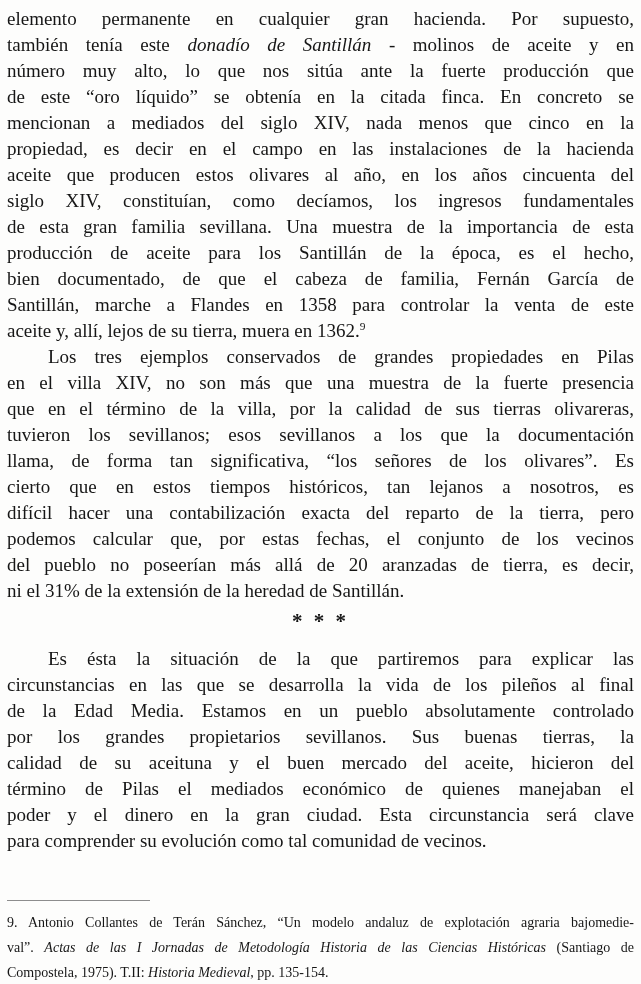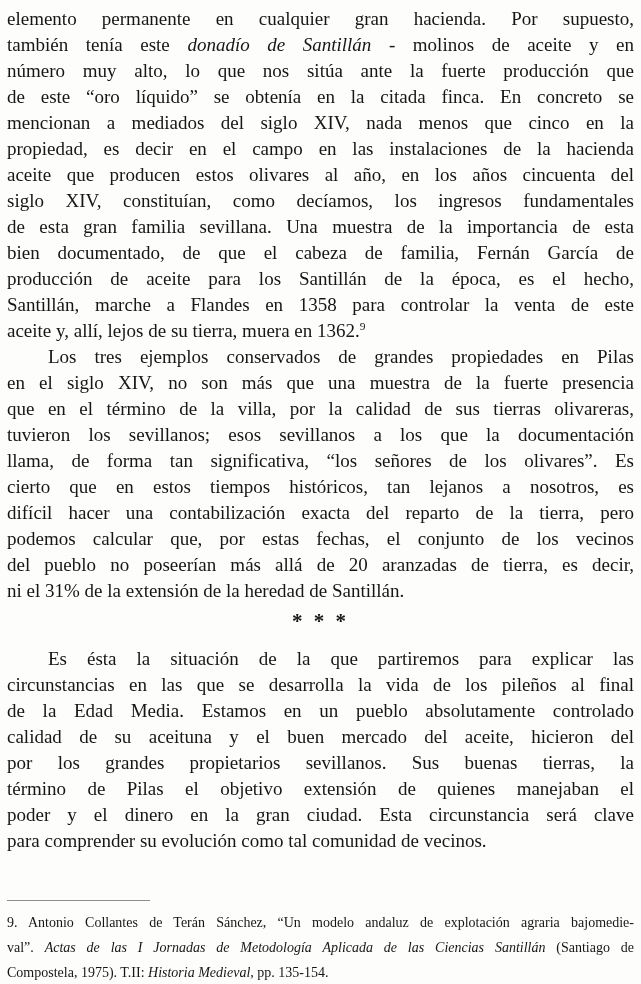--- a/index.html
+++ b/index.html
@@ -78,45 +78,45 @@
   <div class="body-text" style="color: rgb(22, 22, 22);">
       <div class="line">elemento permanente en cualquier gran hacienda. Por supuesto,</div>
       <div class="line">también tenía este <i>donadío de Santillán</i> - molinos de aceite y en</div>
       <div class="line">número muy alto, lo que nos sitúa ante la fuerte producción que</div>
       <div class="line">de este “oro líquido” se obtenía en la citada finca. En concreto se</div>
       <div class="line">mencionan a mediados del siglo XIV, nada menos que cinco en la</div>
       <div class="line">propiedad, es decir en el campo en las instalaciones de la hacienda</div>
       <div class="line">aceite que producen estos olivares al año, en los años cincuenta del</div>
       <div class="line">siglo XIV, constituían, como decíamos, los ingresos fundamentales</div>
       <div class="line">de esta gran familia sevillana. Una muestra de la importancia de esta</div>
+      <div class="line">producción de aceite para los Santillán de la época, es el hecho,</div>
       <div class="line">bien documentado, de que el cabeza de familia, Fernán García de</div>
-      <div class="line">producción de aceite para los Santillán de la época, es el hecho,</div>
       <div class="line">Santillán, marche a Flandes en 1358 para controlar la venta de este</div>
       <div class="line last">aceite y, allí, lejos de su tierra, muera en 1362.<sup>9</sup></div>
       <div class="line indent">Los tres ejemplos conservados de grandes propiedades en Pilas</div>
-      <div class="line">en el siglo XIV, no son más que una muestra de la fuerte presencia</div>
+      <div class="line">en el villa XIV, no son más que una muestra de la fuerte presencia</div>
       <div class="line">que en el término de la villa, por la calidad de sus tierras olivareras,</div>
       <div class="line">tuvieron los sevillanos; esos sevillanos a los que la documentación</div>
       <div class="line">llama, de forma tan significativa, “los señores de los olivares”. Es</div>
       <div class="line">cierto que en estos tiempos históricos, tan lejanos a nosotros, es</div>
       <div class="line">difícil hacer una contabilización exacta del reparto de la tierra, pero</div>
       <div class="line">podemos calcular que, por estas fechas, el conjunto de los vecinos</div>
       <div class="line">del pueblo no poseerían más allá de 20 aranzadas de tierra, es decir,</div>
       <div class="line last">ni el 31% de la extensión de la heredad de Santillán.</div>
       <div class="separator">* * *</div>
       <div class="line indent">Es ésta la situación de la que partiremos para explicar las</div>
       <div class="line">circunstancias en las que se desarrolla la vida de los pileños al final</div>
       <div class="line">de la Edad Media. Estamos en un pueblo absolutamente controlado</div>
+      <div class="line">por los grandes propietarios sevillanos. Sus buenas tierras, la</div>
       <div class="line">calidad de su aceituna y el buen mercado del aceite, hicieron del</div>
-      <div class="line">por los grandes propietarios sevillanos. Sus buenas tierras, la</div>
-      <div class="line">término de Pilas el objetivo extensión de quienes manejaban el</div>
+      <div class="line">término de Pilas el mediados económico de quienes manejaban el</div>
       <div class="line">poder y el dinero en la gran ciudad. Esta circunstancia será clave</div>
       <div class="line last">para comprender su evolución como tal comunidad de vecinos.</div>
     </div>
   <div class="footnote">
     <div class="footnote-rule"></div>
     <div id="footnote-lines">
         <div class="fn-line">9. Antonio Collantes de Terán Sánchez, “Un modelo andaluz de explotación agraria bajomedie-</div>
-        <div class="fn-line">val”. <i>Actas de las I Jornadas de Metodología Aplicada de las Ciencias Santillán</i> (Santiago de</div>
+        <div class="fn-line">val”. <i>Actas de las I Jornadas de Metodología Historia de las Ciencias Históricas</i> (Santiago de</div>
         <div class="fn-line last">Compostela, 1975). T.II: <i>Historia Medieval</i>, pp. 135-154.</div>
       </div>
   </div>
 </div>
 
 </body></html>

